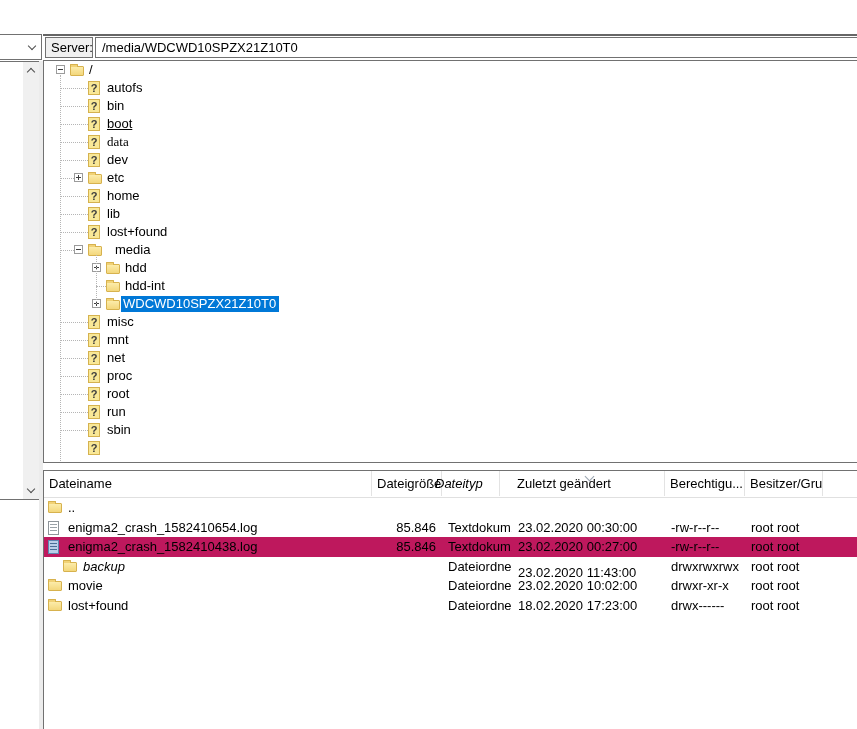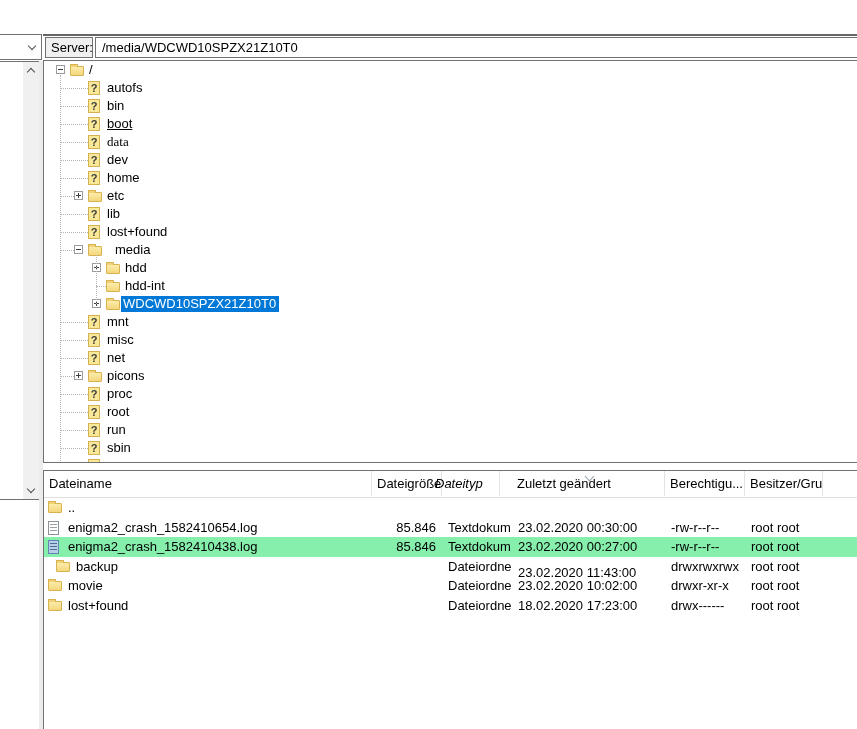--- a/index.html
+++ b/index.html
@@ -62,21 +62,21 @@
   .file-panel{left:43px;top:470px;right:0;bottom:0;background:#fff;
               border-left:1px solid #717171;border-top:1px solid #717171;}
   .fheader{position:absolute;left:0;top:0;right:0;height:26px;background:#fff;border-bottom:1px solid #e0e0e0;}
   .hcell{position:absolute;top:0;height:25px;line-height:25px;box-sizing:border-box;
          border-right:1px solid #e3e3e3;padding:0 5px;white-space:nowrap;overflow:hidden;}
   .hcell.right{text-align:center;}
   .sortmark{position:absolute;top:2px;width:6px;height:6px;
             border-right:1px solid #9aa4b0;border-bottom:1px solid #9aa4b0;transform:rotate(45deg);}
   .frows{position:absolute;left:0;top:27px;right:0;}
   .frow{position:relative;height:19.5px;}
-  .frow.hl{background:#86efac;}
+  .frow.hl{background:#be185d;}
   .fcell{position:absolute;top:0;height:19.5px;line-height:19.5px;box-sizing:border-box;
          padding:0 6px;white-space:nowrap;overflow:hidden;}
   .fcell.right{text-align:right;}
   .fcell.name{padding-left:24px;}
   .frow .ficon{left:4px;top:3px;}
   .frow .ficon.i-folder{top:5px;}
 </style>
 </head>
 <body>
 
@@ -127,33 +127,33 @@
         <div class="stub" style="left: 16px; width: 28px;"></div>
         <div class="i-q" style="top: 2px; left: 44px;"></div>
         <span class="tlabel" style="left: 63px; font-family: Liberation Serif, serif;">data</span>
       </div>
       <div class="trow">
         <div class="stub" style="left: 16px; width: 28px;"></div>
         <div class="i-q" style="top: 2px; left: 44px;"></div>
         <span class="tlabel" style="left: 63px;">dev</span>
       </div>
       <div class="trow">
-        <div class="stub" style="left: 16px; width: 28px;"></div>
-        <div class="i-q" style="top: 2px; left: 44px;"></div>
-        <span class="tlabel" style="left: 63px;">home</span>
-      </div>
-      <div class="trow">
         <div class="stub" style="left: 16px; width: 14px;"></div>
         <div class="expbox plus" style="left: 30px;"></div>
         <div class="i-folder" style="top: 5px; left: 44px;"></div>
         <span class="tlabel" style="left: 63px;">etc</span>
       </div>
       <div class="trow">
         <div class="stub" style="left: 16px; width: 28px;"></div>
         <div class="i-q" style="top: 2px; left: 44px;"></div>
+        <span class="tlabel" style="left: 63px;">home</span>
+      </div>
+      <div class="trow">
+        <div class="stub" style="left: 16px; width: 28px;"></div>
+        <div class="i-q" style="top: 2px; left: 44px;"></div>
         <span class="tlabel" style="left: 63px;">lib</span>
       </div>
       <div class="trow">
         <div class="stub" style="left: 16px; width: 28px;"></div>
         <div class="i-q" style="top: 2px; left: 44px;"></div>
         <span class="tlabel" style="left: 63px;">lost+found</span>
       </div>
       <div class="trow">
         <div class="stub" style="left: 16px; width: 14px;"></div>
         <div class="expbox minus" style="left: 30px;"></div>
@@ -171,37 +171,31 @@
         <span class="tlabel" style="left: 81px;">hdd-int</span>
       </div>
       <div class="trow">
         <div class="expbox plus" style="left: 48px;"></div>
         <div class="i-folder" style="top: 5px; left: 62px;"></div>
         <span class="tlabel tsel" style="left: 77px;">WDCWD10SPZX21Z10T0</span>
       </div>
       <div class="trow">
         <div class="stub" style="left: 16px; width: 28px;"></div>
         <div class="i-q" style="top: 2px; left: 44px;"></div>
+        <span class="tlabel" style="left: 63px;">misc</span>
+      </div>
+      <div class="trow">
+        <div class="stub" style="left: 16px; width: 28px;"></div>
+        <div class="i-q" style="top: 2px; left: 44px;"></div>
         <span class="tlabel" style="left: 63px;">mnt</span>
       </div>
       <div class="trow">
         <div class="stub" style="left: 16px; width: 28px;"></div>
         <div class="i-q" style="top: 2px; left: 44px;"></div>
-        <span class="tlabel" style="left: 63px;">misc</span>
-      </div>
-      <div class="trow">
-        <div class="stub" style="left: 16px; width: 28px;"></div>
-        <div class="i-q" style="top: 2px; left: 44px;"></div>
         <span class="tlabel" style="left: 63px;">net</span>
-      </div>
-      <div class="trow">
-        <div class="stub" style="left: 16px; width: 14px;"></div>
-        <div class="expbox plus" style="left: 30px;"></div>
-        <div class="i-folder" style="top: 5px; left: 44px;"></div>
-        <span class="tlabel" style="left: 63px;">picons</span>
       </div>
       <div class="trow">
         <div class="stub" style="left: 16px; width: 28px;"></div>
         <div class="i-q" style="top: 2px; left: 44px;"></div>
         <span class="tlabel" style="left: 63px;">proc</span>
       </div>
       <div class="trow">
         <div class="stub" style="left: 16px; width: 28px;"></div>
         <div class="i-q" style="top: 2px; left: 44px;"></div>
         <span class="tlabel" style="left: 63px;">root</span>
@@ -254,21 +248,21 @@
       </div>
       <div class="frow hl">
         <div class="fcell name" style="left: 0px; width: 328px;"><div class="abs ficon i-doc sel"></div><span>enigma2_crash_1582410438.log</span></div>
         <div class="fcell right" style="left: 328px; width: 70px;">85.846</div>
         <div class="fcell" style="left: 398px; width: 70px;">Textdokum...</div>
         <div class="fcell" style="left: 468px; width: 153px;">23.02.2020 00:27:00</div>
         <div class="fcell" style="left: 621px; width: 80px;">-rw-r--r--</div>
         <div class="fcell" style="left: 701px; width: 78px;">root root</div>
       </div>
       <div class="frow">
-        <div class="fcell name" style="left: 8px; width: 328px;"><div class="abs ficon i-folder"></div><span>backup</span></div>
+        <div class="fcell name" style="left: 15px; width: 328px; font-style: italic;"><div class="abs ficon i-folder"></div><span>backup</span></div>
         <div class="fcell right" style="left: 328px; width: 70px;"></div>
         <div class="fcell" style="left: 398px; width: 70px;">Dateiordner</div>
         <div class="fcell" style="left: 468px; width: 153px; margin-top: 6px;">23.02.2020 11:43:00</div>
         <div class="fcell" style="left: 621px; width: 80px;">drwxrwxrwx</div>
         <div class="fcell" style="left: 701px; width: 78px;">root root</div>
       </div>
       <div class="frow">
         <div class="fcell name" style="left: 0px; width: 328px;"><div class="abs ficon i-folder"></div><span>movie</span></div>
         <div class="fcell right" style="left: 328px; width: 70px;"></div>
         <div class="fcell" style="left: 398px; width: 70px;">Dateiordner</div>

